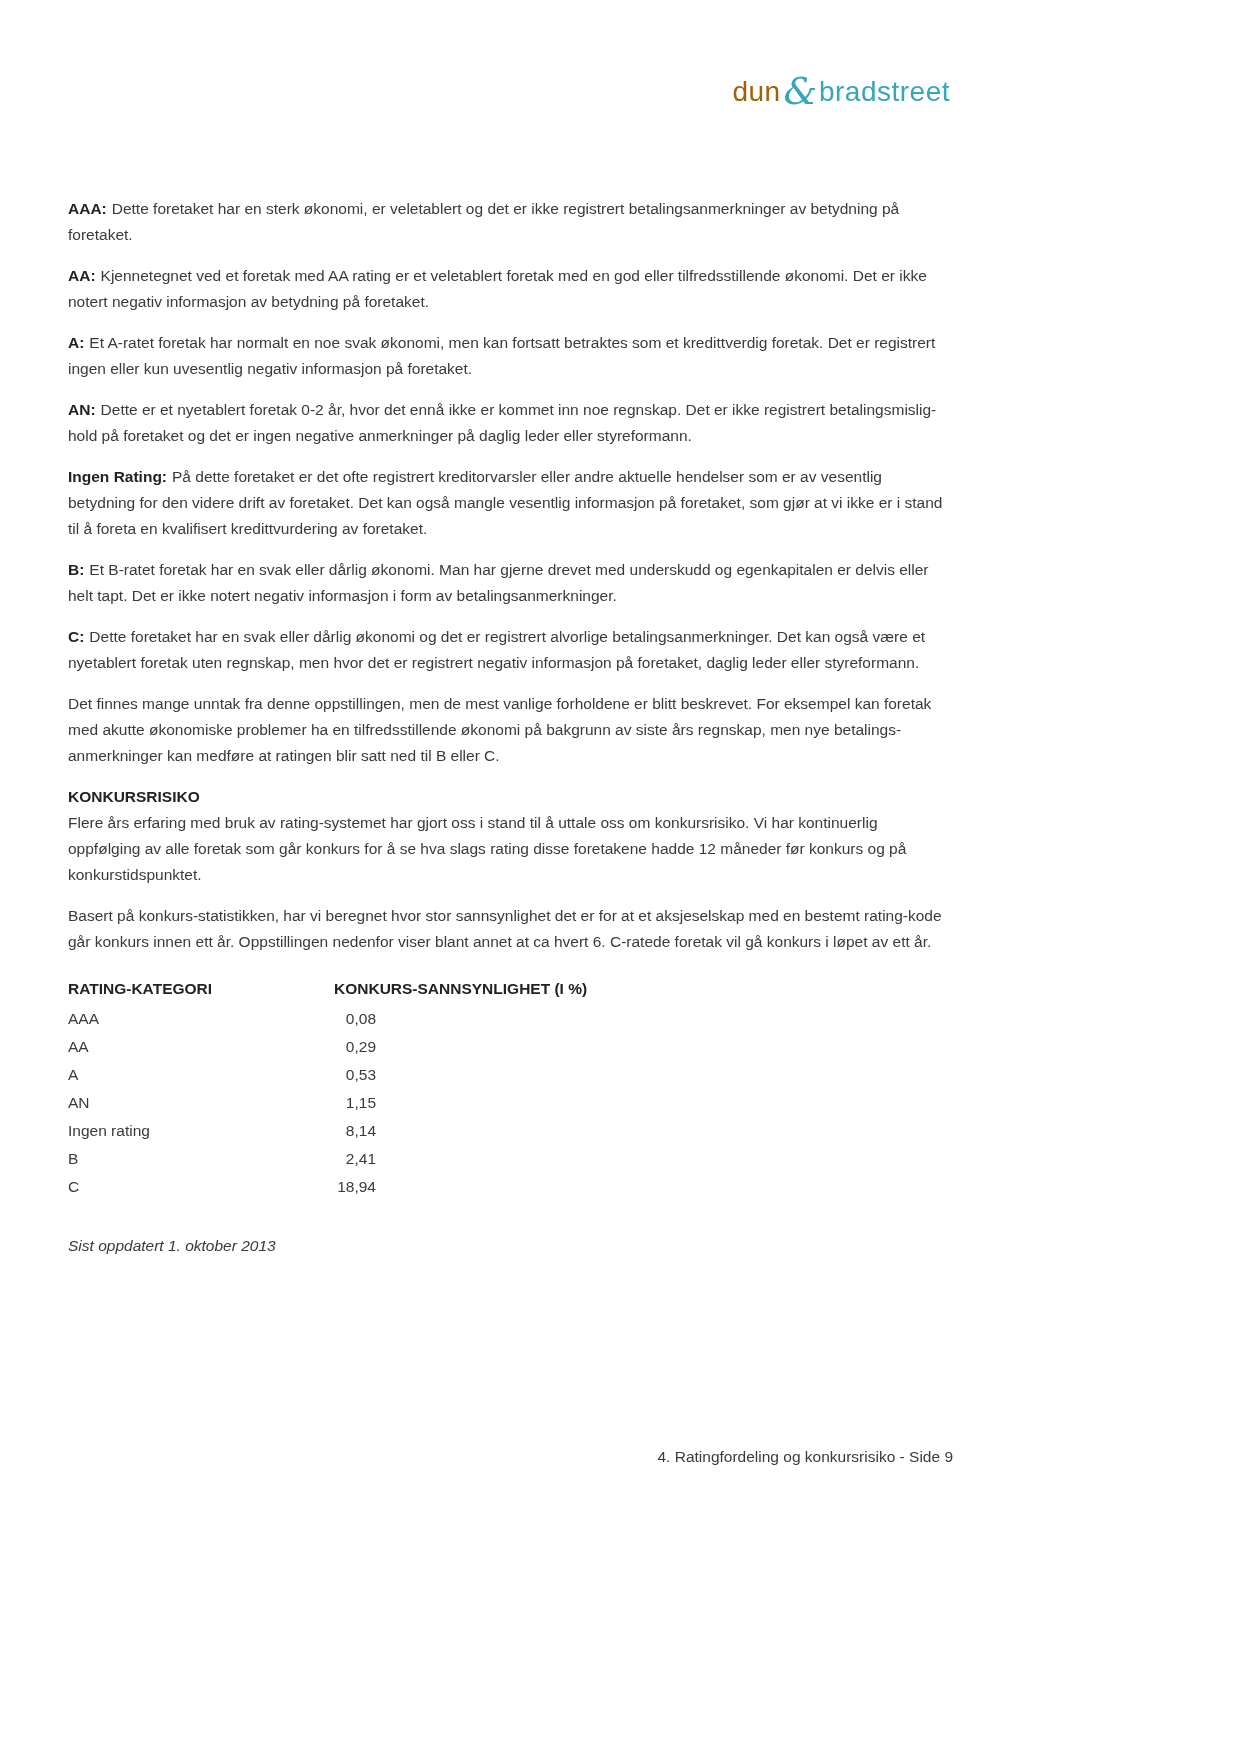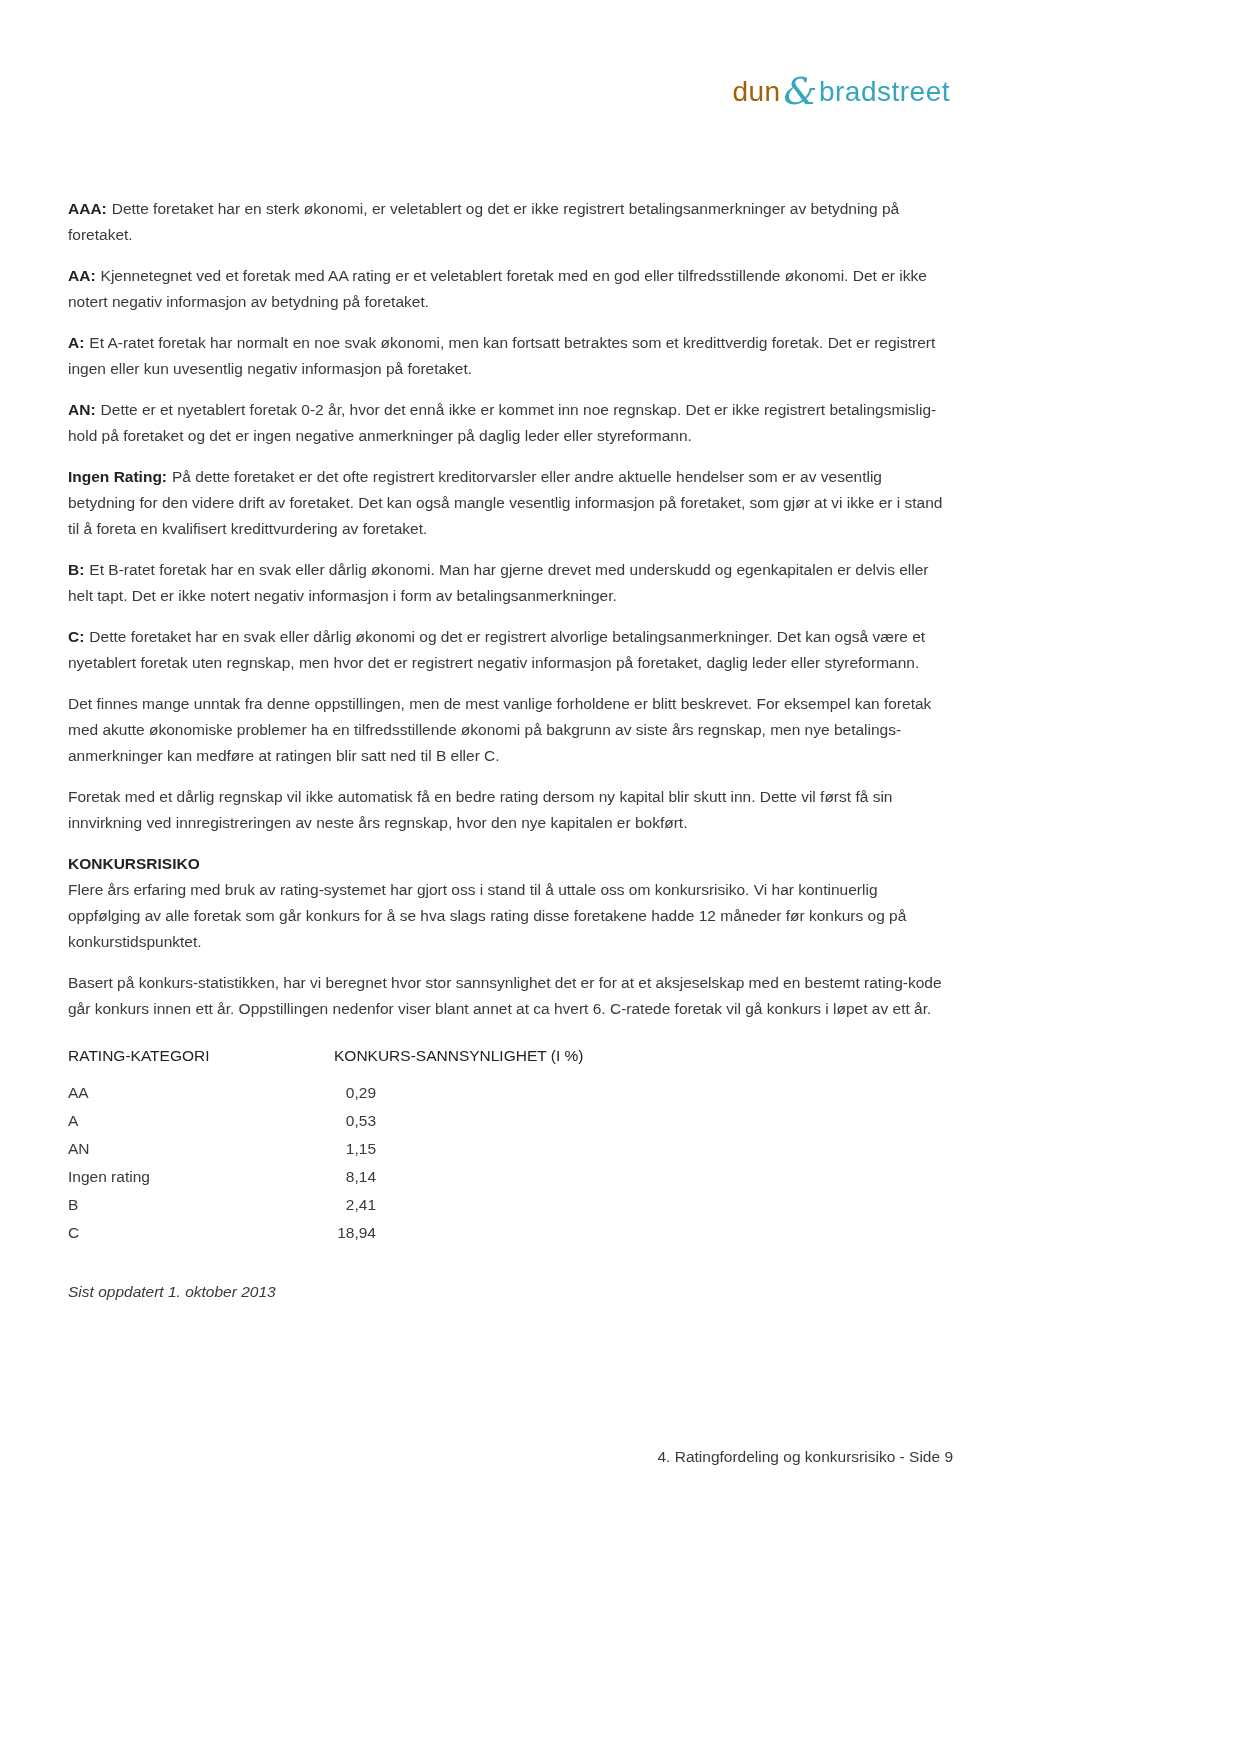--- a/index.html
+++ b/index.html
@@ -51,21 +51,21 @@
     font-size: 15.5px;
     line-height: 26px;
     font-weight: bold;
     color: #222;
     margin: 0;
   }
   .para.tight { margin-top: 0; }
 
   .rating-table { margin-top: 20px; }
   .tbl-row { display: flex; line-height: 28px; }
-  .tbl-header { font-weight: normal; color: #222; margin-bottom: 9px; }
+  .tbl-header { font-weight: bold; color: #222; margin-bottom: 2px; }
   .tbl-col1 { width: 266px; flex: 0 0 266px; }
   .tbl-col2 { }
   .tbl-col2num { width: 42px; flex: 0 0 42px; text-align: right; }
 
   .updated {
     margin-top: 32px;
     font-style: italic;
   }
 
   .footer {
@@ -98,30 +98,33 @@
     <p class="para"><span class="plabel">AN:</span><span>Dette er et nyetablert foretak 0-2 år, hvor det ennå ikke er kommet inn noe regnskap. Det er ikke registrert betalingsmislig- hold på foretaket og det er ingen negative anmerkninger på daglig leder eller styreformann.</span></p>
 
     <p class="para"><span class="plabel">Ingen Rating:</span><span>På dette foretaket er det ofte registrert kreditorvarsler eller andre aktuelle hendelser som er av vesentlig betydning for den videre drift av foretaket. Det kan også mangle vesentlig informasjon på foretaket, som gjør at vi ikke er i stand til å foreta en kvalifisert kredittvurdering av foretaket.</span></p>
 
     <p class="para"><span class="plabel">B:</span><span>Et B-ratet foretak har en svak eller dårlig økonomi. Man har gjerne drevet med underskudd og egenkapitalen er delvis eller helt tapt. Det er ikke notert negativ informasjon i form av betalingsanmerkninger.</span></p>
 
     <p class="para"><span class="plabel">C:</span><span>Dette foretaket har en svak eller dårlig økonomi og det er registrert alvorlige betalingsanmerkninger. Det kan også være et nyetablert foretak uten regnskap, men hvor det er registrert negativ informasjon på foretaket, daglig leder eller styreformann.</span></p>
 
     <p class="para"><span class="plabel"></span><span>Det finnes mange unntak fra denne oppstillingen, men de mest vanlige forholdene er blitt beskrevet. For eksempel kan foretak med akutte økonomiske problemer ha en tilfredsstillende økonomi på bakgrunn av siste års regnskap, men nye betalings- anmerkninger kan medføre at ratingen blir satt ned til B eller C.</span></p>
 
-    <p class="para"><span class="plabel"></span><span>Foretak med et dårlig regnskap vil ikke automatisk få en bedre rating dersom ny kapital blir skutt inn. Dette vil først få sin innvirkning ved innregistreringen av neste års regnskap, hvor den nye kapitalen er bokført.</span></p>
 
     <h2 class="section-heading">KONKURSRISIKO</h2>
     <p class="para tight">Flere års erfaring med bruk av rating-systemet har gjort oss i stand til å uttale oss om konkursrisiko. Vi har kontinuerlig oppfølging av alle foretak som går konkurs for å se hva slags rating disse foretakene hadde 12 måneder før konkurs og på konkurstidspunktet.</p>
     <p class="para">Basert på konkurs-statistikken, har vi beregnet hvor stor sannsynlighet det er for at et aksjeselskap med en bestemt rating-kode går konkurs innen ett år. Oppstillingen nedenfor viser blant annet at ca hvert 6. C-ratede foretak vil gå konkurs i løpet av ett år.</p>
 
     <div class="rating-table">
       <div class="tbl-row tbl-header">
         <span class="tbl-col1">RATING-KATEGORI</span>
         <span class="tbl-col2">KONKURS-SANNSYNLIGHET (I %)</span>
+      </div>
+      <div class="tbl-row">
+        <span class="tbl-col1">AAA</span>
+        <span class="tbl-col2num">0,08</span>
       </div>
       <div class="tbl-row">
         <span class="tbl-col1">AA</span>
         <span class="tbl-col2num">0,29</span>
       </div>
       <div class="tbl-row">
         <span class="tbl-col1">A</span>
         <span class="tbl-col2num">0,53</span>
       </div>
       <div class="tbl-row">

